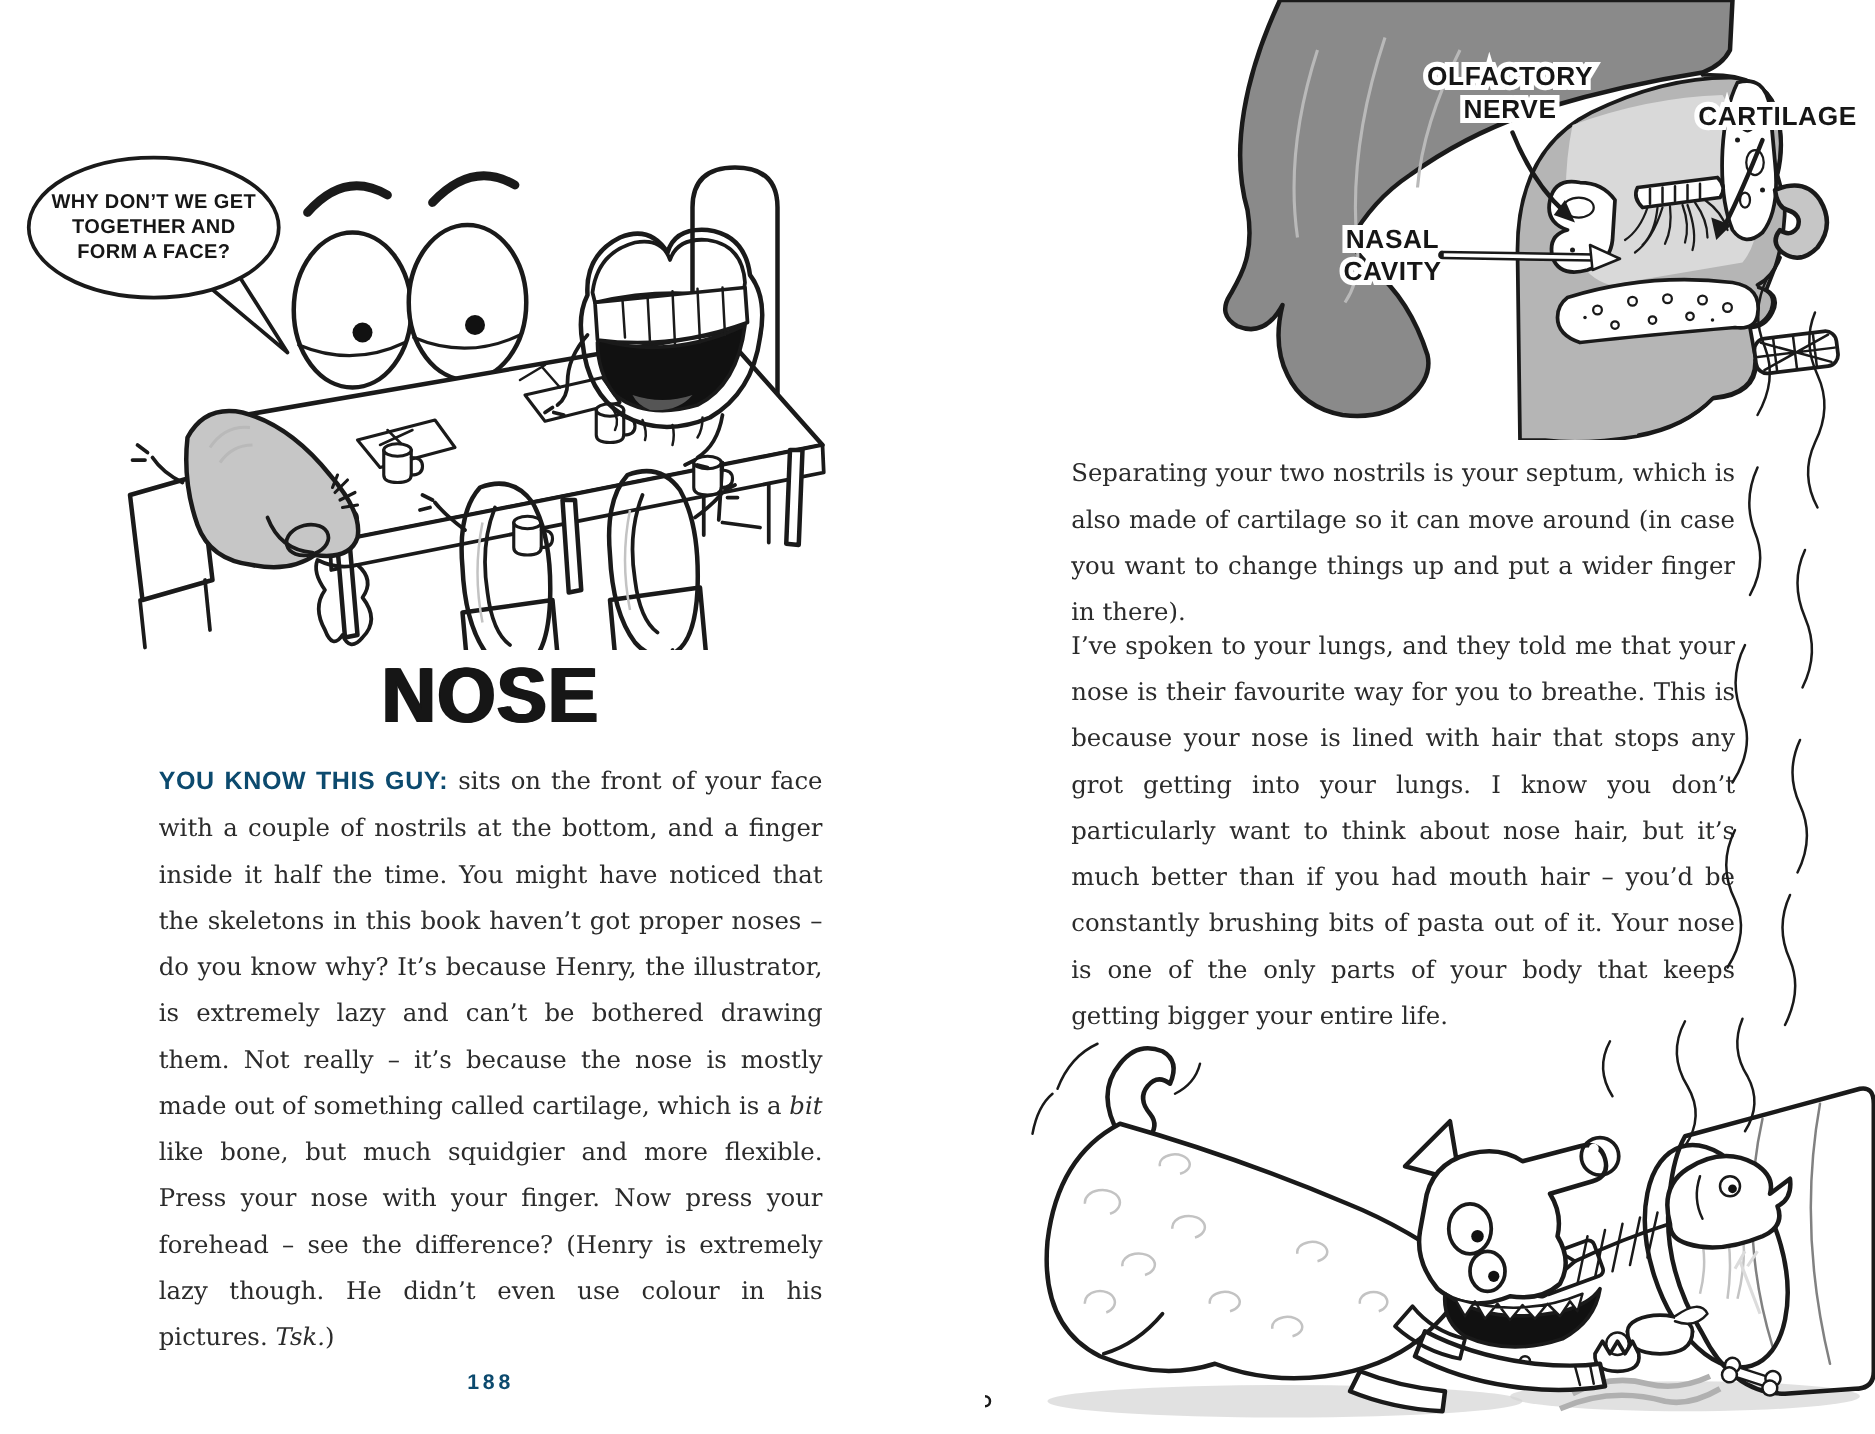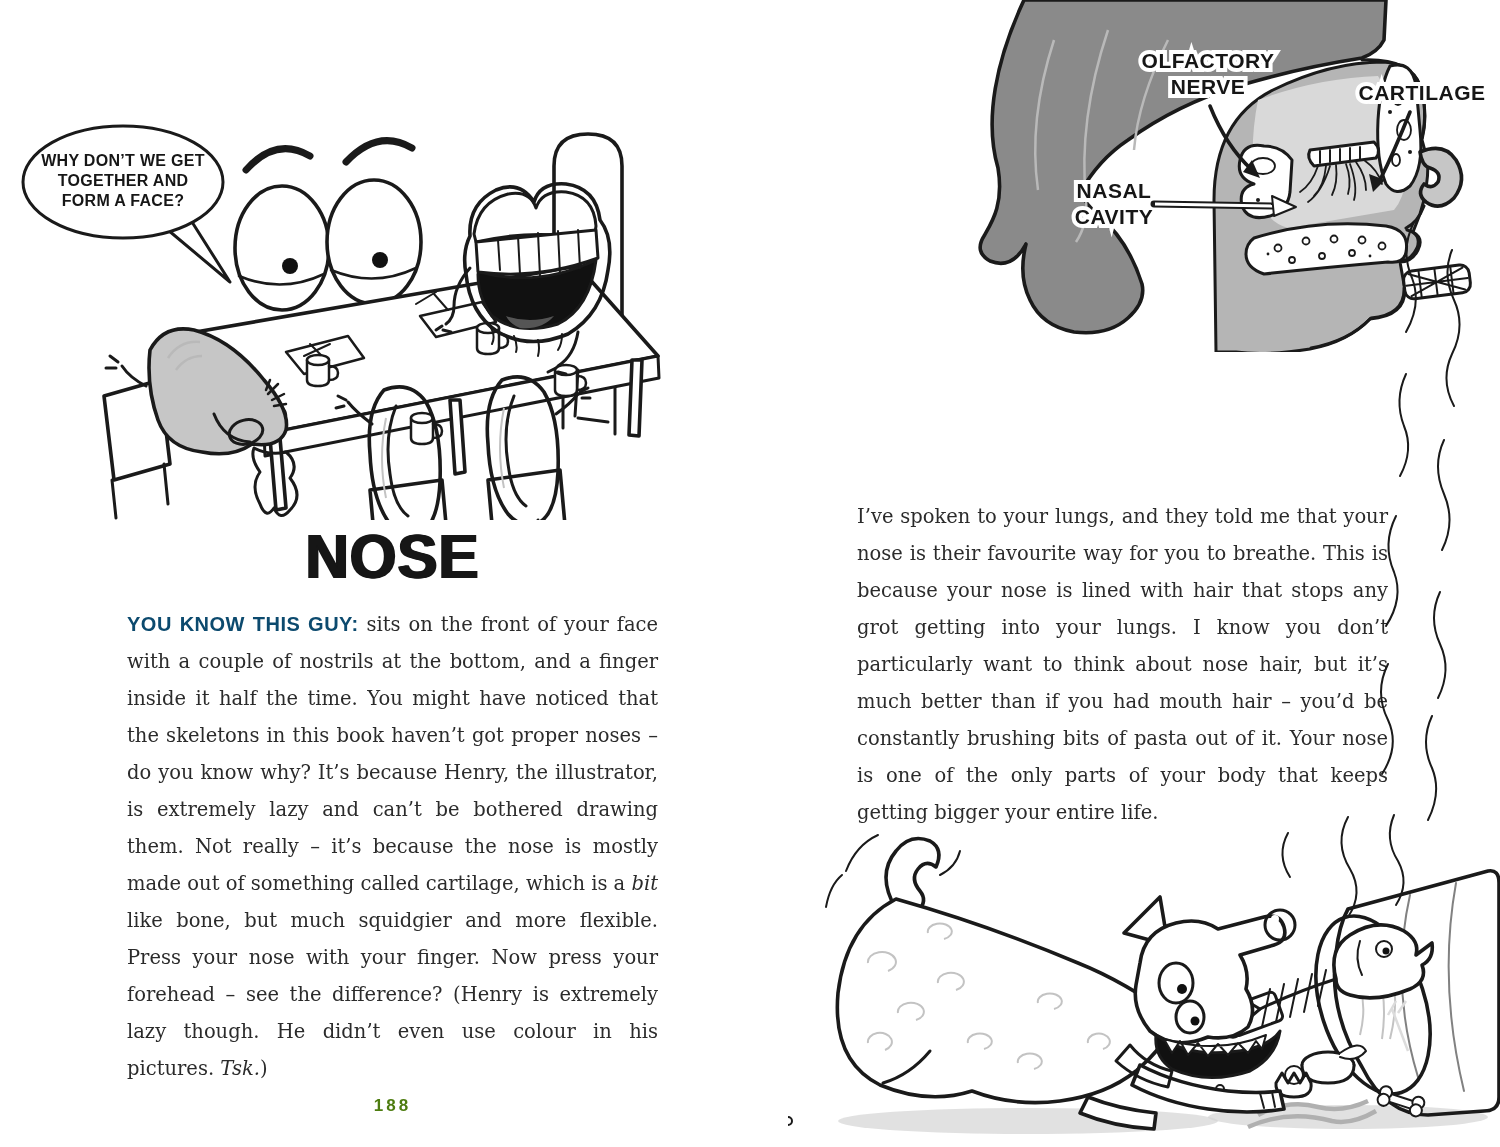--- a/index.html
+++ b/index.html
@@ -22,21 +22,21 @@
   .body-text{position:absolute;width:531px;margin:0;font-size:19.5px;line-height:37px;
              text-align:justify;text-align-last:left;color:#2b2b2b;}
   .lp-para{left:127px;top:570px;}
   .rp1{left:107px;top:360px;}
   .rp2{left:107px;top:498px;}
   .display-inline{font-family:"Liberation Sans",sans-serif;font-weight:bold;font-size:20px;
                   letter-spacing:.5px;color:#0c4a6e;}
   .body-text em{}
   .page-number{position:absolute;left:127px;top:1060px;width:531px;text-align:center;
                font-family:"Liberation Sans",sans-serif;font-weight:bold;font-size:17px;
-               letter-spacing:3px;color:#4d7c0f;}
+               letter-spacing:3px;color:#0c4a6e;}
 
   
   .ink{stroke:#1a1a1a;fill:none;stroke-linecap:round;stroke-linejoin:round;}
   .w2{stroke-width:2;}
   .w25{stroke-width:2.5;}
   .w3{stroke-width:3;}
   .w4{stroke-width:3.6;}
   .fw{fill:#fff;}
   .fg1{fill:#d9d9d9;}
   .fg2{fill:#b5b5b5;}
@@ -231,20 +231,21 @@
         <polygon fill="#1a1a1a" points="415,192 411,174 427,180"></polygon>
 
         <text class="svg-label" text-anchor="middle" x="156" y="198">NASAL</text>
         <text class="svg-label" text-anchor="middle" x="156" y="224">CAVITY</text>
         <path class="ink" stroke-width="7" d="M196,204 L318,206"></path>
         <path stroke="#fff" stroke-width="3" fill="none" d="M197,204 L317,206"></path>
         <polygon class="ink w2 fw" points="338,207 314,196 316,216"></polygon>
       </g>
     </svg>
 
+    <p class="body-text rp1">Separating your two nostrils is your septum, which is also made of cartilage so it can move around (in case you want to change things up and put a wider finger in there).</p>
     <p class="body-text rp2">I’ve spoken to your lungs, and they told me that your nose is their favourite way for you to breathe. This is because your nose is lined with hair that stops any grot getting into your lungs. I know you don’t particularly want to think about nose hair, but it’s much better than if you had mouth hair – you’d be constantly brushing bits of pasta out of it. Your nose is one of the only parts of your body that keeps getting bigger your entire life.</p>
 
     <svg class="illo illo-smell" viewBox="0 0 148 624">
       <g class="ink w2">
         <path d="M66,6 q-14,28 -2,56 q10,26 -6,54"></path>
         <path d="M104,34 q-10,24 2,50 q12,26 -2,54 q-12,26 2,52"></path>
         <path d="M58,158 q-12,26 -2,52 q10,24 -4,50"></path>
         <path d="M96,224 q-12,26 0,54 q12,28 -2,56"></path>
         <path d="M48,300 q-14,28 -2,56 q10,26 -8,54"></path>
         <path d="M92,376 q-12,26 0,52 q12,26 -2,54"></path>

